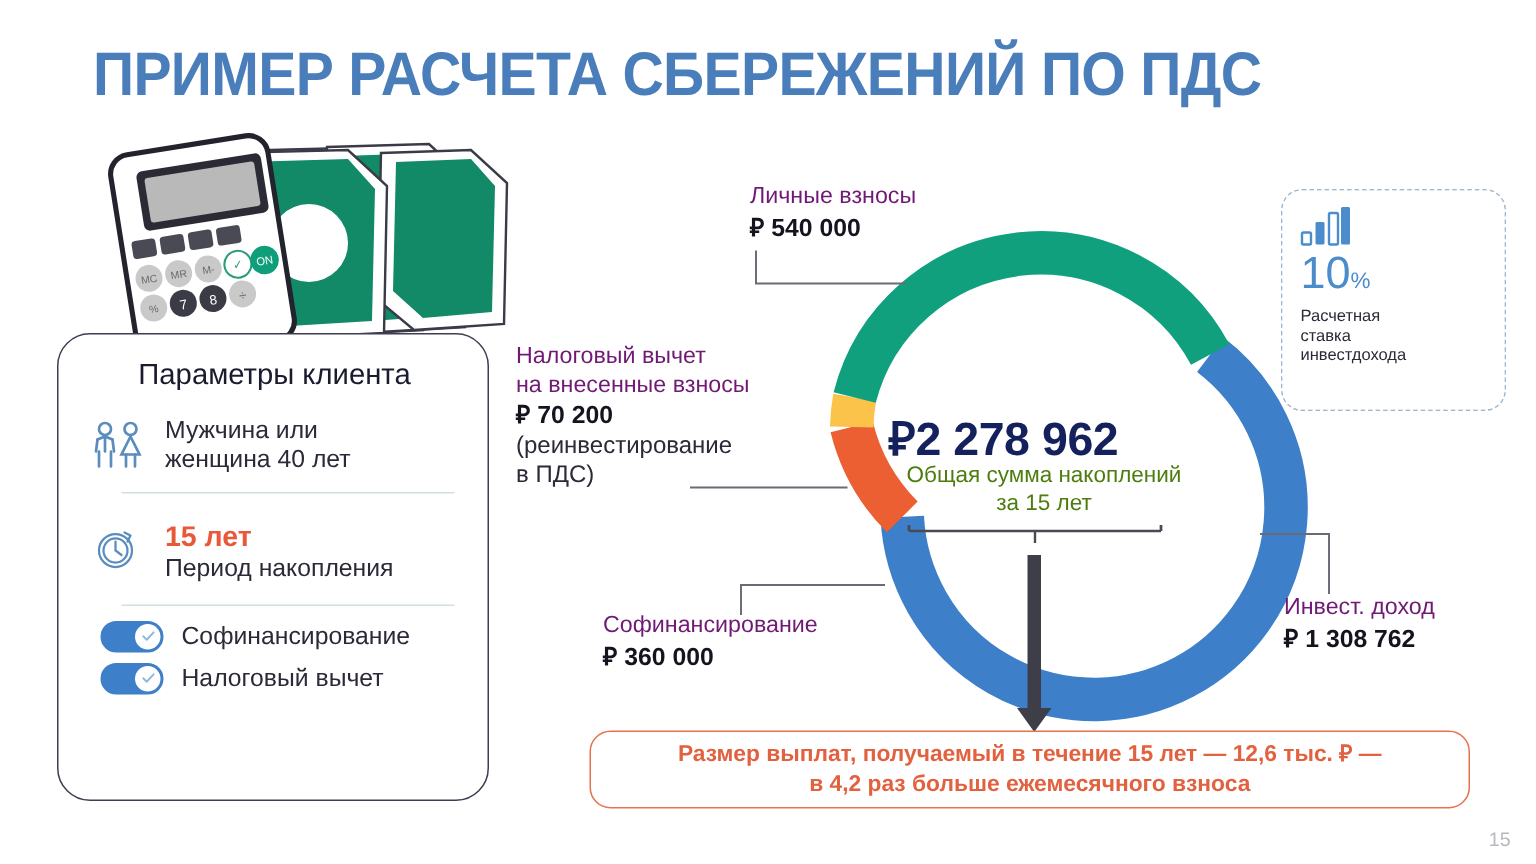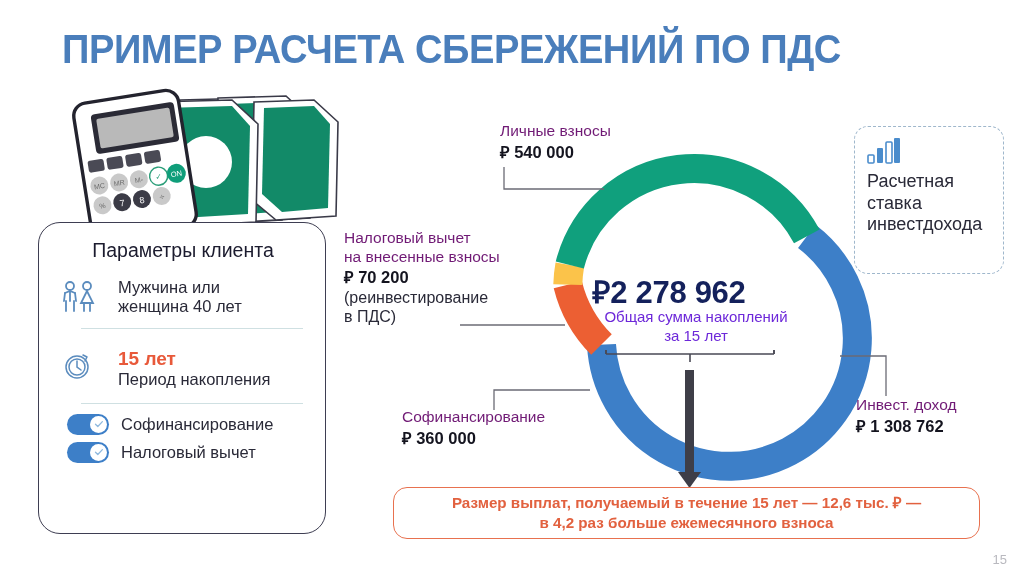--- a/index.html
+++ b/index.html
@@ -43,21 +43,21 @@
     border-radius: 22px;
     padding: 16px 18px 10px 20px;
   }
   #client-card-title {
     text-align: center;
     font-size: 19.5px;
     font-weight: 400;
     color: #1b1b2e;
     margin-bottom: 15px;
   }
-  .param-row { display: flex; align-items: flex-start; gap: 19px; }
+  .param-row { display: flex; align-items: flex-start; gap: 11px; }
   .param-icon { flex: 0 0 40px; height: 40px; display: flex; align-items: center; justify-content: center; }
   .param-texts { padding-top: 1px; }
   .param-value-orange {
     font-size: 19px; font-weight: 700; color: #e8593a; line-height: 1.12; white-space: nowrap;
   }
   .param-plain { font-size: 16.5px; color: #2a2a38; line-height: 1.16; }
   .divider { height: 1.3px; background: #cfe0e2; margin: 11px 4px 10px 22px; }
   .toggle-row { display: flex; align-items: center; gap: 12px; margin: 7px 0 0 8px; }
   .toggle {
     width: 42px; height: 21px; border-radius: 11px; background: #3d7fc8;
@@ -75,21 +75,21 @@
   
   #donut { position: absolute; left: 540px; top: 148px; width: 310px; height: 310px; }
 
   #center-amount {
     position: absolute; left: 549px; top: 270px; width: 240px;
     text-align: center; font-size: 31px; font-weight: 700; color: #14215c;
     letter-spacing: -0.3px; white-space: nowrap;
   }
   #center-caption {
     position: absolute; left: 570px; top: 308px; width: 252px;
-    text-align: center; font-size: 15px; color: #6d28d9; line-height: 1.24;
+    text-align: center; font-size: 15px; color: #4d7c0f; line-height: 1.24;
   }
 
   
   .callout { position: absolute; }
   .callout .c-name { font-size: 15.5px; color: #701a75; line-height: 1.2; }
   .callout .c-val  { font-size: 16.5px; font-weight: 700; color: #14141f; line-height: 1.34; white-space: nowrap; }
   .callout .c-sub  { font-size: 16px; color: #2a2a38; line-height: 1.2; }
 
   #cb-personal { left: 500px; top: 122px; width: 230px; }
   #cb-tax      { left: 344px; top: 229px; width: 215px; }
@@ -102,21 +102,21 @@
     width: 150px; height: 148px;
     border: 1.6px dashed #9fb7cc;
     border-radius: 14px;
     background: #ffffff;
     padding: 11px 12px;
   }
   #rate-pct {
     font-size: 30px; color: #4a8ccc; font-weight: 400; line-height: 1; margin-top: 4px;
   }
   #rate-pct .sfx { font-size: 15px; }
-  #rate-desc { font-size: 18px; color: #2a2a38; line-height: 1.2; margin-top: 7px; }
+  #rate-desc { font-size: 11px; color: #2a2a38; line-height: 1.2; margin-top: 7px; }
 
   
   #bottom-box {
     position: absolute; left: 393px; top: 487px;
     width: 587px; height: 52px;
     border: 1.4px solid #e8714f;
     border-radius: 14px;
     display: flex; align-items: center; justify-content: center;
     text-align: center;
     padding: 0 17px;
@@ -311,20 +311,21 @@
     <path d="M0 4 h46 v40" fill="none" stroke="#6b6b75" stroke-width="1.3"></path>
   </svg>
 
   <div id="rate-card">
     <svg width="34" height="26" viewBox="0 0 34 26">
       <rect x="1" y="17" width="6" height="8" rx="1" fill="none" stroke="#4a8ccc" stroke-width="1.6"></rect>
       <rect x="10" y="10" width="6" height="15" rx="1" fill="#4a8ccc"></rect>
       <rect x="19" y="4" width="6" height="21" rx="1" fill="none" stroke="#4a8ccc" stroke-width="1.6"></rect>
       <rect x="27" y="0" width="6" height="25" rx="1" fill="#4a8ccc"></rect>
     </svg>
+    <div id="rate-pct"><span>10</span><span class="sfx">%</span></div>
     <div id="rate-desc">Расчетная<br>ставка<br>инвестдохода</div>
   </div>
 
   <div id="bottom-box">
     <div>
       <div class="bline">Размер выплат, получаемый в течение 15 лет — 12,6 тыс. ₽ —</div>
       <div class="bline">в 4,2 раз больше ежемесячного взноса</div>
     </div>
   </div>
 

